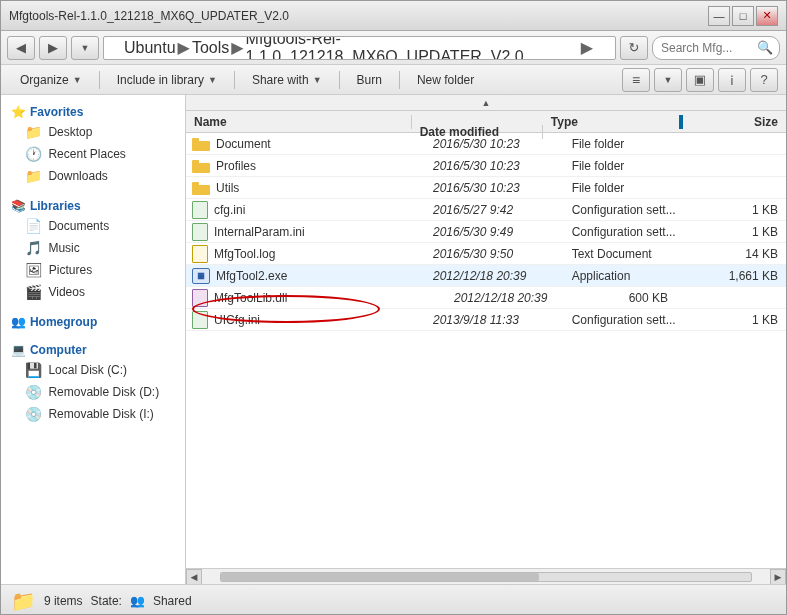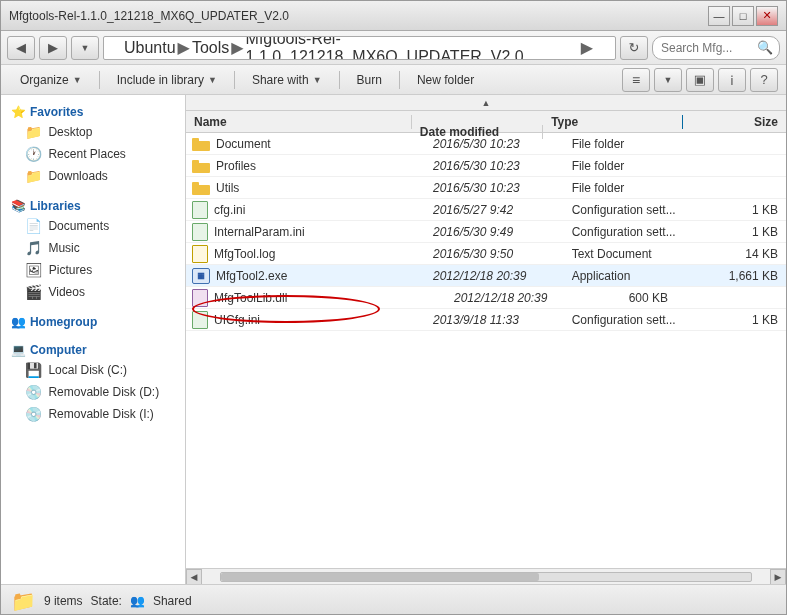--- a/index.html
+++ b/index.html
@@ -181,21 +181,21 @@
       align-items: center;
       background: #f0f0f0;
       border-bottom: 1px solid #ccc;
       height: 22px;
       font-size: 12px;
       color: #333;
       font-weight: bold;
     }
     .col-name { width: 260px; padding: 0 8px; border-right: 1px solid #ccc; cursor: pointer; }
     .col-date { width: 150px; padding: 0 8px; border-right: 1px solid #ccc; cursor: pointer; margin-top: 20px; }
-    .col-type { width: 160px; padding: 0 8px; border-right: 1px solid #0369a1; cursor: pointer; }
+    .col-type { width: 160px; padding: 0 8px; border-right: 4px solid #0369a1; cursor: pointer; }
     .col-size { width: 80px; padding: 0 8px; text-align: right; cursor: pointer; margin-left: 32px; }
 
     .file-list-body {
       flex: 1;
       overflow-y: auto;
       overflow-x: hidden;
     }
     .file-row {
       display: flex;
       align-items: center;

